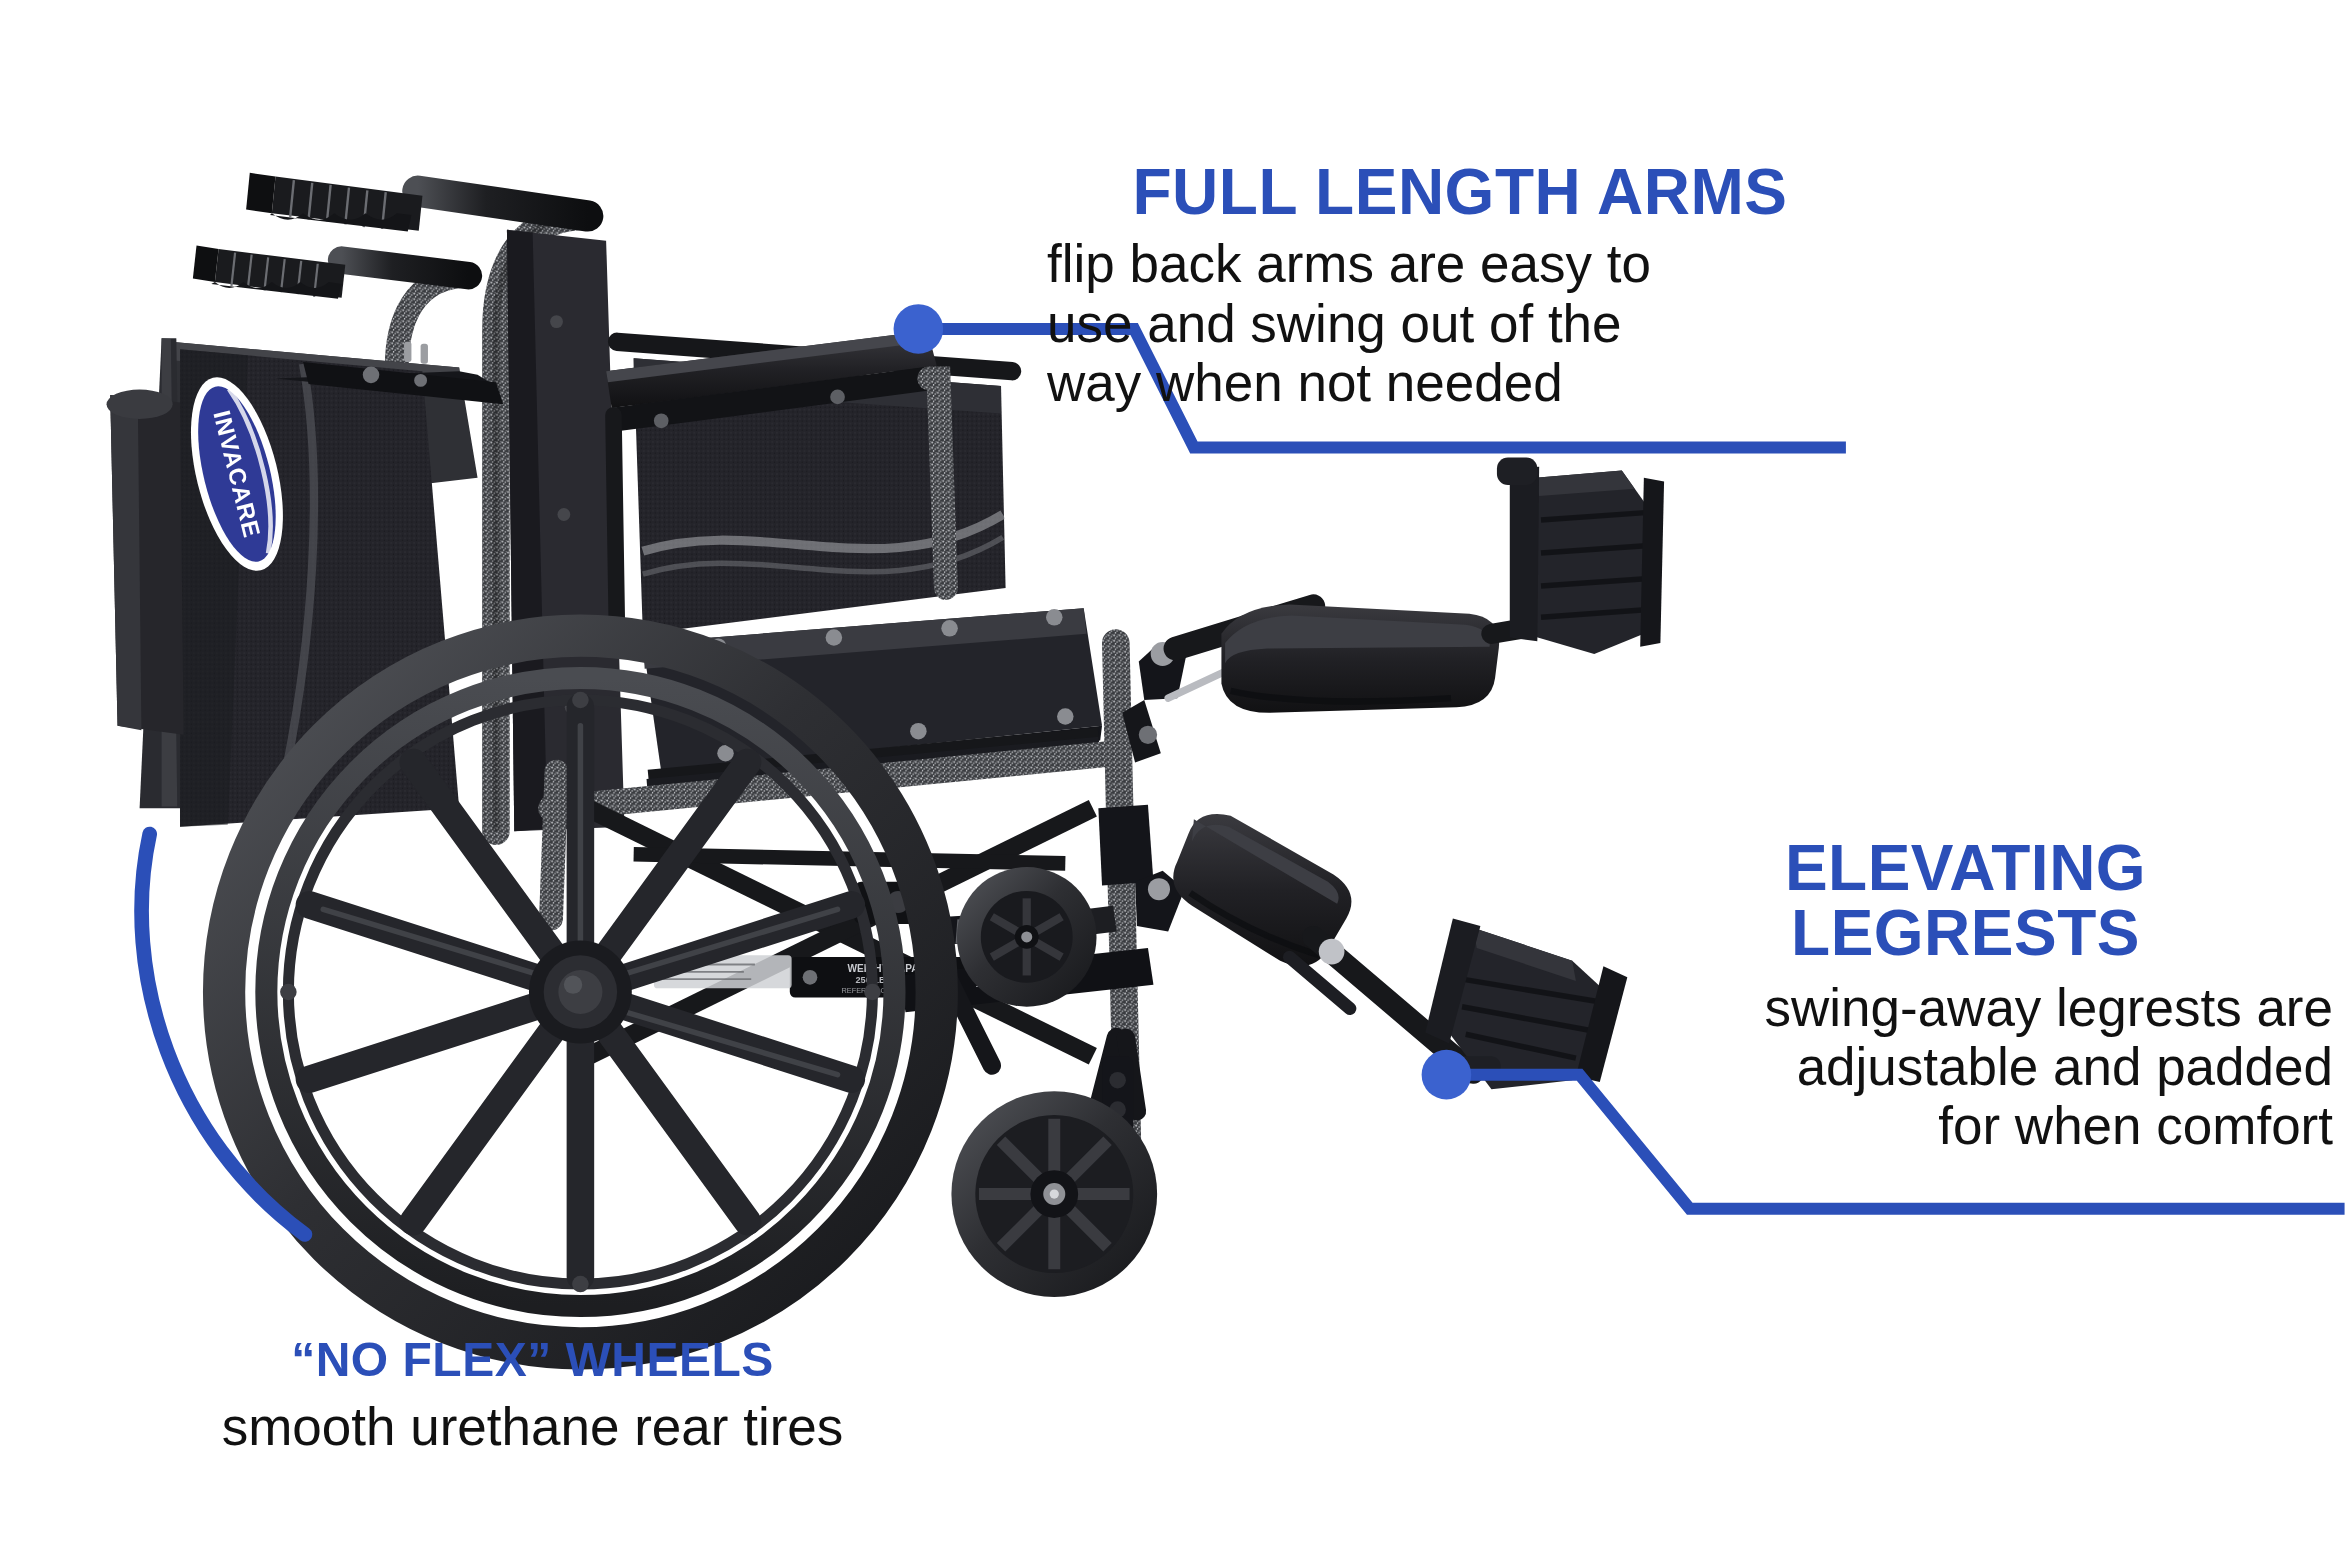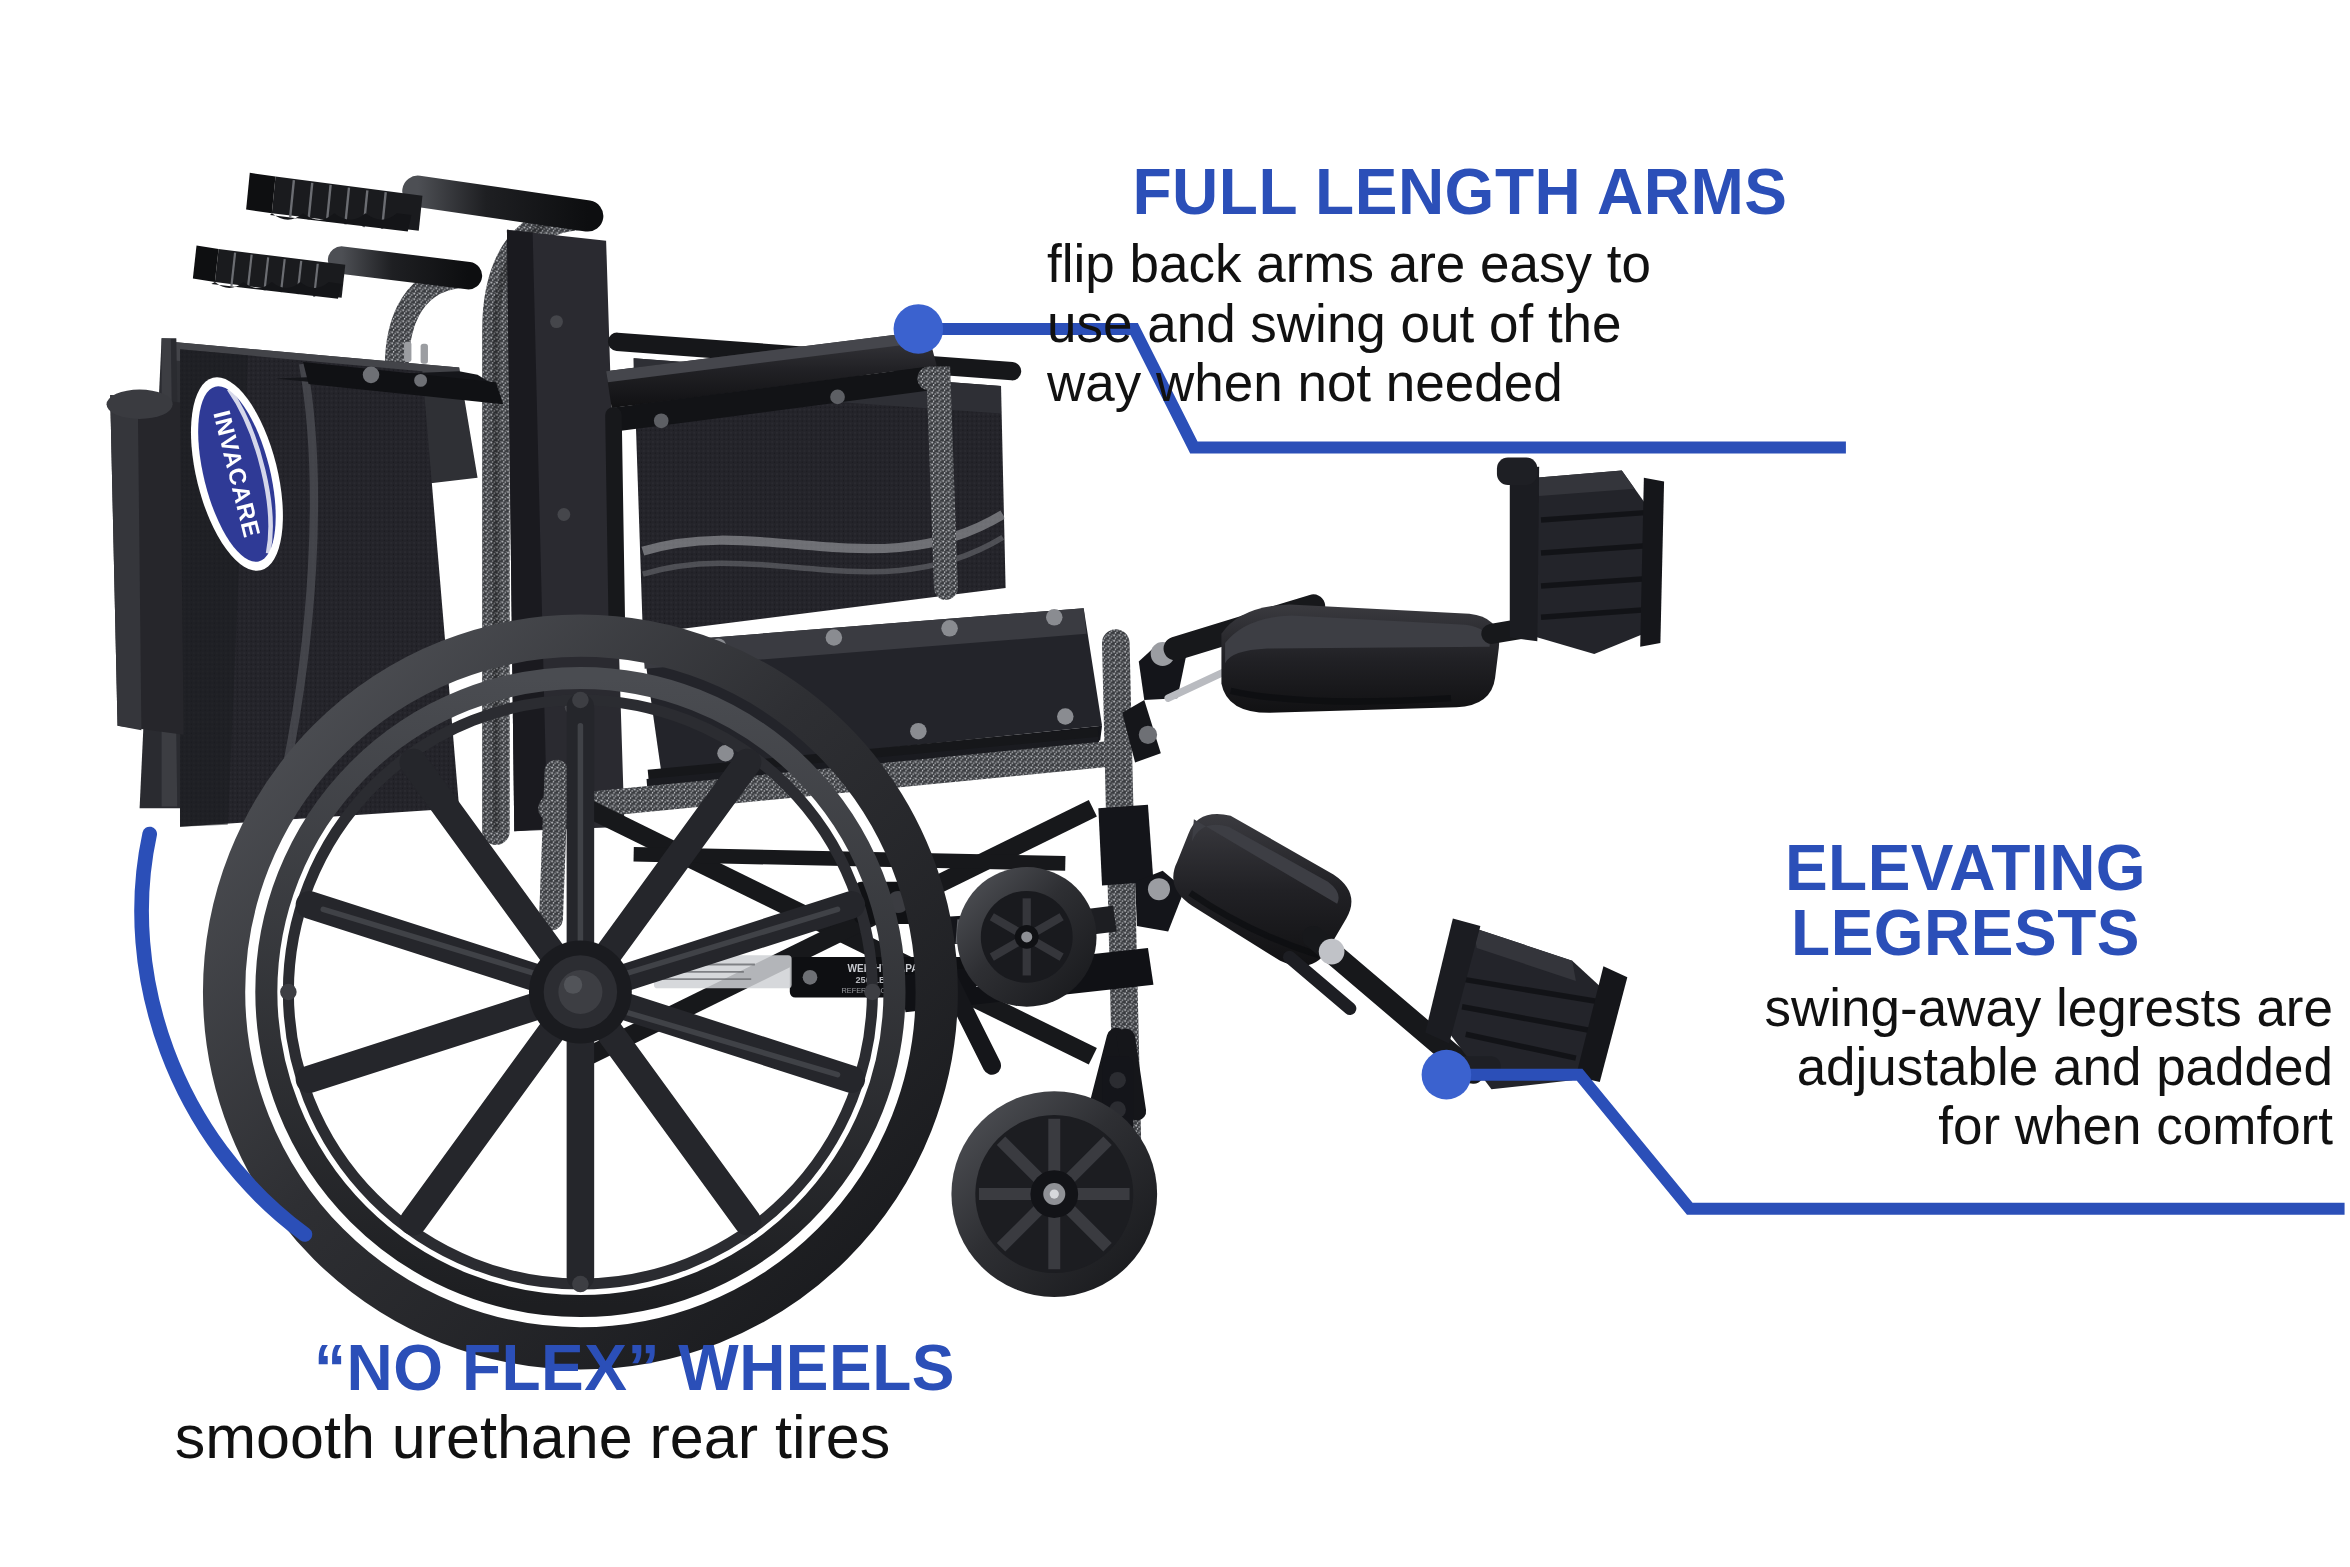--- a/index.html
+++ b/index.html
@@ -16,22 +16,22 @@
 
   #callout-arms{left:1047px;top:160px;width:826px;}
   #callout-arms .co-title{font-size:64px;text-align:center;}
   #callout-arms .co-body{font-size:53px;text-align:left;margin-top:9.2px;}
 
   #callout-legrests{left:1598px;top:836px;width:735px;}
   #callout-legrests .co-title{font-size:64px;text-align:center;}
   #callout-legrests .co-body{font-size:53px;text-align:right;margin-top:11px;}
 
   #callout-wheels{left:110px;top:1336px;width:845px;}
-  #callout-wheels .co-title{font-size:64px;text-align:right;}
-  #callout-wheels .co-body{font-size:61px;text-align:center;margin-top:2px;}
+  #callout-wheels .co-title{font-size:48px;text-align:center;}
+  #callout-wheels .co-body{font-size:53px;text-align:center;margin-top:12px;}
 
   
   .svg-layer{position:absolute;left:0;top:0;width:2351px;height:1568px;
              pointer-events:none;}
   .chair-layer{position:absolute;left:0;top:0;width:2351px;height:1568px;}
 </style>
 </head>
 <body>
 
 <div id="stage">

